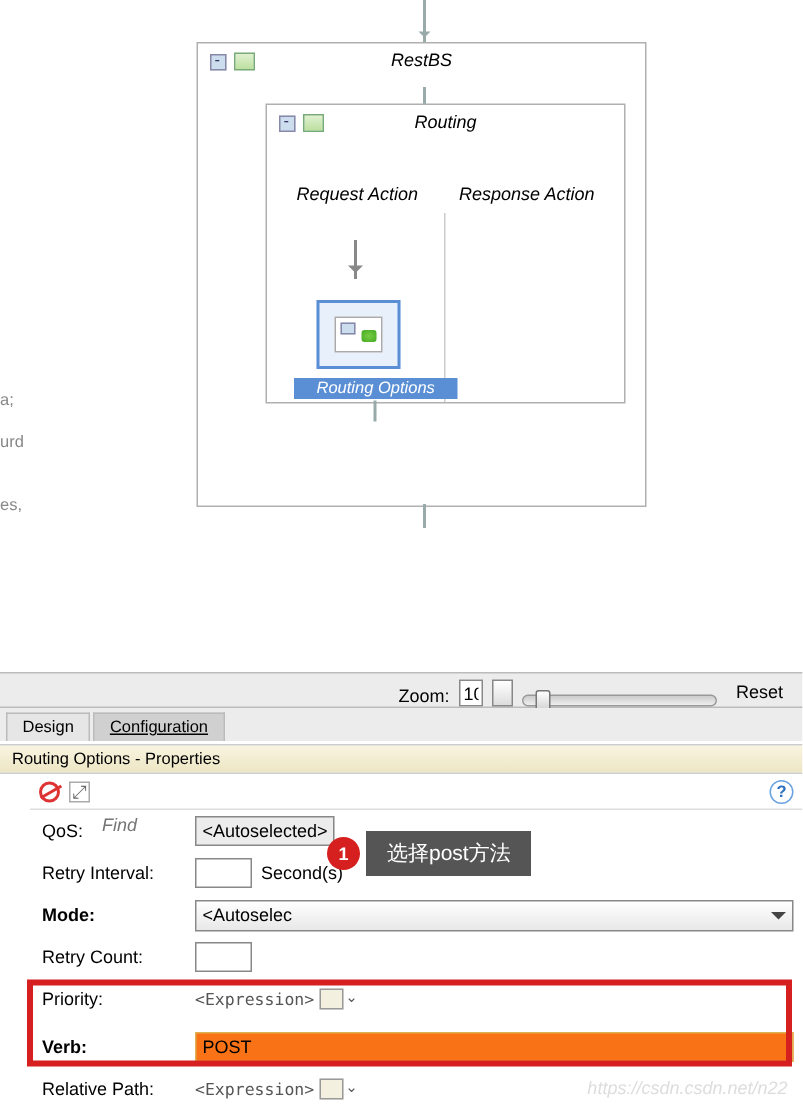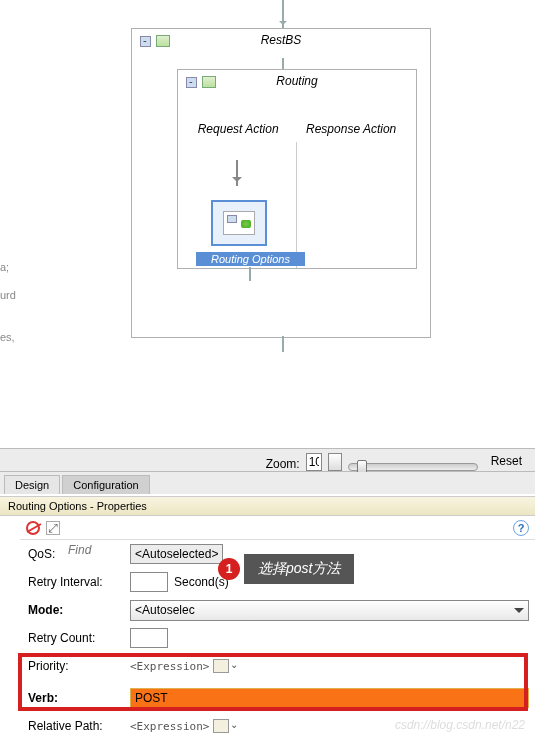--- a/index.html
+++ b/index.html
@@ -40,21 +40,21 @@
   .zoom-bar { position:absolute; left:0; top:448px; width:535px; height:24px; border-top:1px solid #bbb; border-bottom:1px solid #bbb; background:#ececec; display:flex; align-items:flex-end; justify-content:flex-end; padding-right:6px; gap:6px;}
   .zoom-input { width:16px; height:18px; border:1px solid #888; text-align:center; background:#fff;}
   .spinner { width:14px; height:18px; border:1px solid #888; background:linear-gradient(#fff,#ddd); position:relative;}
   .slider { width:130px; height:8px; background:linear-gradient(#ccc,#eee); border:1px solid #999; border-radius:4px; position:relative;}
   .slider-thumb { position:absolute; left:8px; top:-4px; width:10px; height:16px; background:linear-gradient(#fff,#ccc); border:1px solid #777; border-radius:2px;}
   .reset-btn { padding:2px 6px; border:1px solid transparent; cursor:default;}
 
   
   .tabs-row { position:absolute; left:0; top:472px; width:535px; height:22px; background:#ececec; display:flex; align-items:flex-end; padding-left:4px;}
   .tab { padding:3px 10px; border:1px solid #bbb; border-bottom:none; background:#e6e6e6; margin-right:2px; font-size:11px; cursor:default;}
-  .tab.active { background:#d0d0d0; }
+  .tab.active { background:#d0d0d0;text-decoration:underline; }
 
   
   .props-title { position:absolute; left:0; top:496px; width:535px; height:20px; background:linear-gradient(#f8f4e0,#ede6c4); border-top:1px solid #ccc; border-bottom:1px solid #ccc; padding:3px 8px; font-size:11px;}
   .find-bar { position:absolute; left:20px; top:516px; width:515px; height:24px; display:flex; align-items:center; gap:6px; padding:2px 6px; border-bottom:1px solid #ddd;}
   .noentry { width:14px; height:14px; border:2px solid #d33; border-radius:50%; position:relative;}
   .noentry:after{content:''; position:absolute; left:-2px; top:4px; width:16px; height:2px; background:#d33; transform:rotate(-30deg);}
   .expand-ic { width:14px; height:14px; border:1px solid #aaa; display:flex; align-items:center; justify-content:center; color:#666;}
   .find-input { flex:1; border:none; outline:none; color:#888; font-style:italic;margin-top:44px; }
   .help-ic { width:16px; height:16px; border:1px solid #6aa3e0; border-radius:50%; color:#2a6ec0; font-weight:bold; text-align:center; line-height:14px; font-size:11px;}
 
@@ -69,21 +69,21 @@
   .expr { color:#555; font-family: monospace; font-size:11px; }
   .expr-icon { display:inline-block; width:16px; height:14px; border:1px solid #999; background:#f4f0e0; margin-left:4px; position:relative;}
   .expr-icon:after{content:'⌄'; position:absolute; right:-10px; top:-1px; font-size:10px; color:#555;}
 
   
   .red-box { position:absolute; left:18px; top:653px; width:510px; height:58px; border:4px solid #d62020; pointer-events:none;}
   .verb-field { border:1px solid #e0b050; background:#f97316; height:20px; flex:1; display:flex; align-items:center; padding:0 4px; font-family:monospace; margin-right:6px;}
 
   
   .callout-num { position:absolute; left:218px; top:558px; width:22px; height:22px; background:#d62020; border-radius:50%; color:#fff; display:flex; align-items:center; justify-content:center; font-weight:bold; z-index:5;}
-  .callout-box { position:absolute; left:244px; top:554px; background:#555; color:#fff; padding:6px 14px; font-size:14px; z-index:5;font-style:italic;}
+  .callout-box { position:absolute; left:244px; top:554px; background:#555; color:#fff; padding:6px 14px; font-size:14px; z-index:5;}
 
   .watermark { position:absolute; right:10px; bottom:6px; color:#ddd; font-size:12px; font-style:italic;}
 </style>
 </head>
 <body>
 
 <div class="canvas-region">
   <div class="top-arrow"></div>
 
   <div class="restbs-box">
@@ -185,13 +185,13 @@
     <span class="expr-icon"></span>
   </div>
 
 </div>
 
 <div class="red-box"></div>
 
 <div class="callout-num">1</div>
 <div class="callout-box">选择post方法</div>
 
-<div class="watermark">csdn://blog.csdn.net/n22</div>
+<div class="watermark">https://csdn.csdn.net/n22</div>
 
 </body></html>

